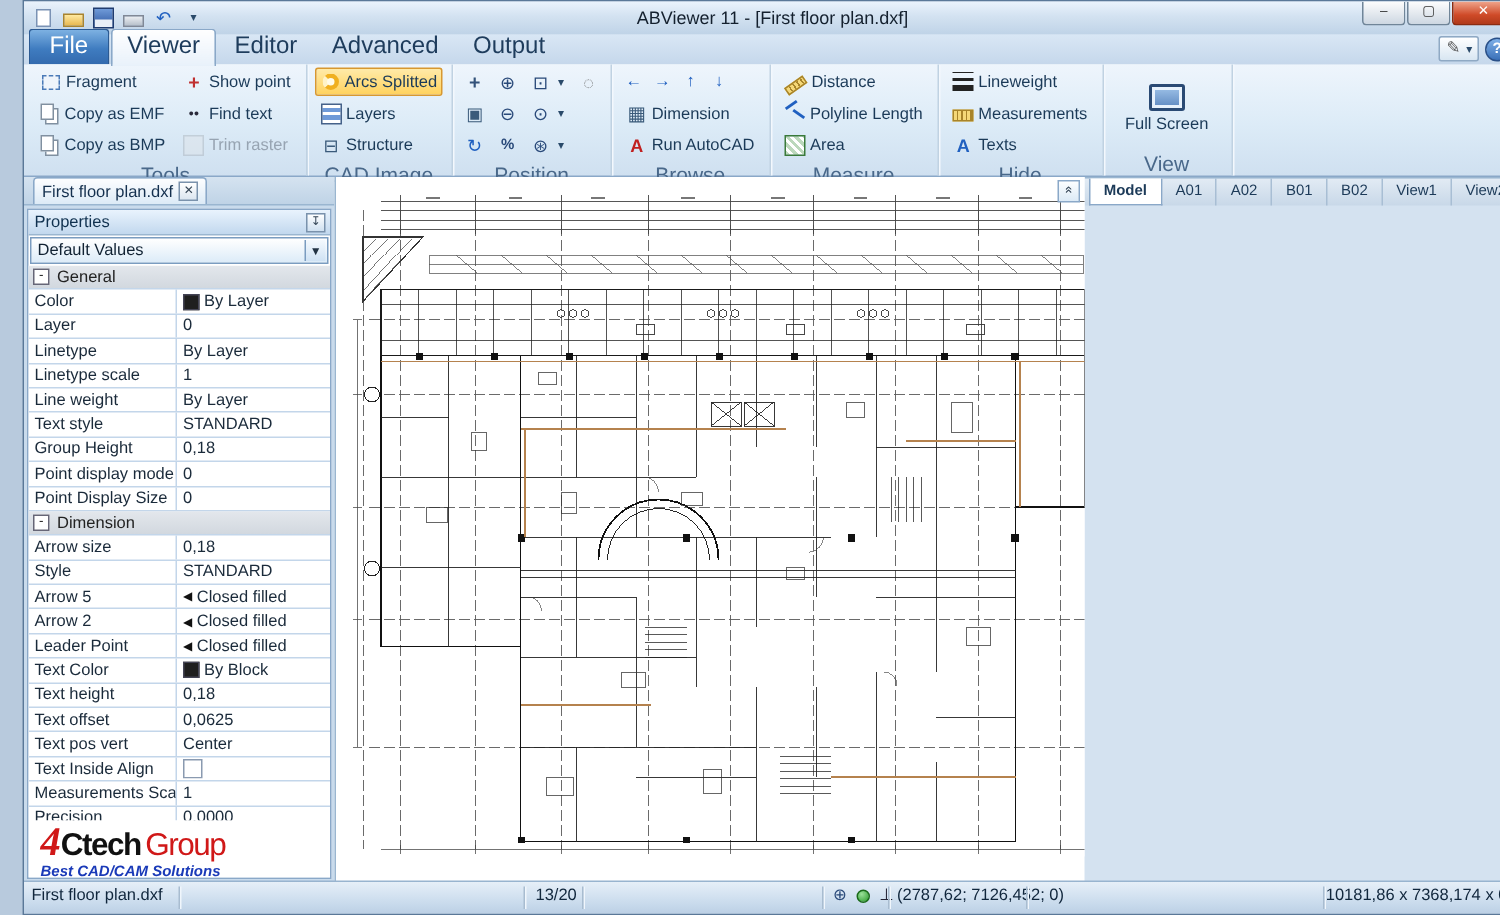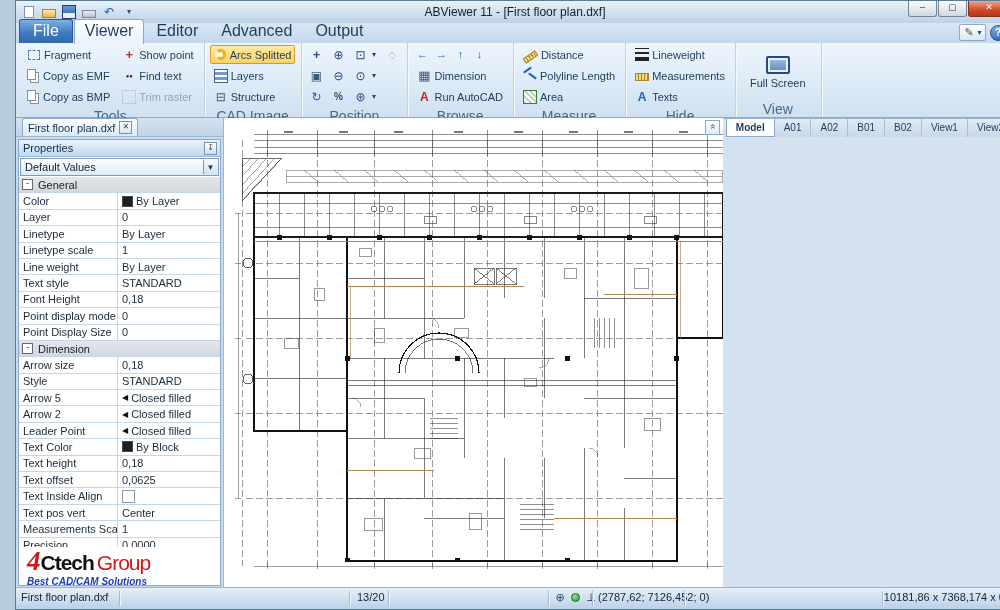--- a/index.html
+++ b/index.html
@@ -419,21 +419,21 @@
                 <span class="pvtext">By Layer</span>
               </div>
             </div>
             <div class="prow">
               <div class="pname">Text style</div>
               <div class="pval">
                 <span class="pvtext">STANDARD</span>
               </div>
             </div>
             <div class="prow">
-              <div class="pname">Font Height</div>
+              <div class="pname">Group Height</div>
               <div class="pval">
                 <span class="pvtext">0,18</span>
               </div>
             </div>
             <div class="prow">
               <div class="pname">Point display mode</div>
               <div class="pval">
                 <span class="pvtext">0</span>
               </div>
             </div>
@@ -493,29 +493,29 @@
                 <span class="pvtext">0,18</span>
               </div>
             </div>
             <div class="prow">
               <div class="pname">Text offset</div>
               <div class="pval">
                 <span class="pvtext">0,0625</span>
               </div>
             </div>
             <div class="prow">
+              <div class="pname">Text pos vert</div>
+              <div class="pval">
+                <span class="pvtext">Center</span>
+              </div>
+            </div>
+            <div class="prow">
               <div class="pname">Text Inside Align</div>
               <div class="pval">
                 <span class="cb"></span>
-              </div>
-            </div>
-            <div class="prow">
-              <div class="pname">Text pos vert</div>
-              <div class="pval">
-                <span class="pvtext">Center</span>
               </div>
             </div>
             <div class="prow">
               <div class="pname">Measurements Scale</div>
               <div class="pval">
                 <span class="pvtext">1</span>
               </div>
             </div>
             <div class="prow">
               <div class="pname">Precision</div>

